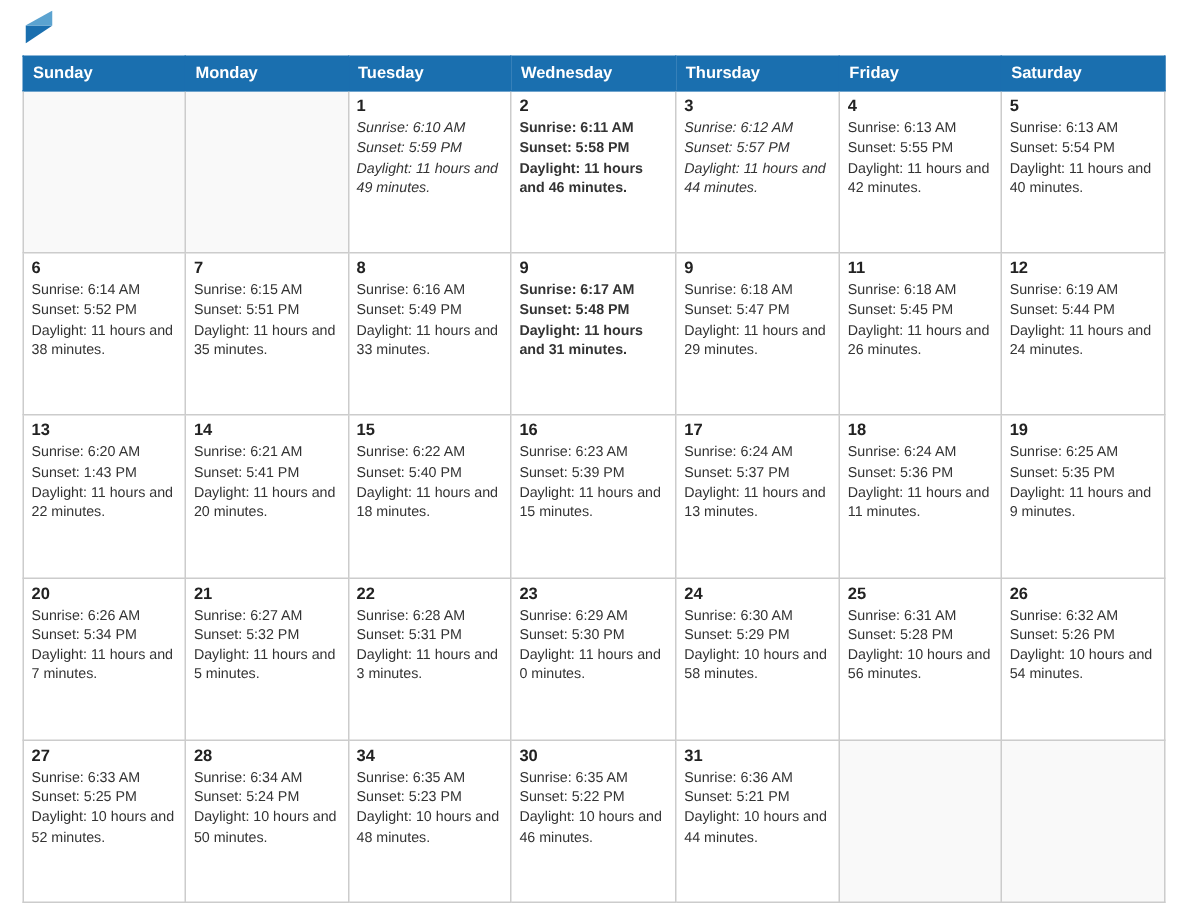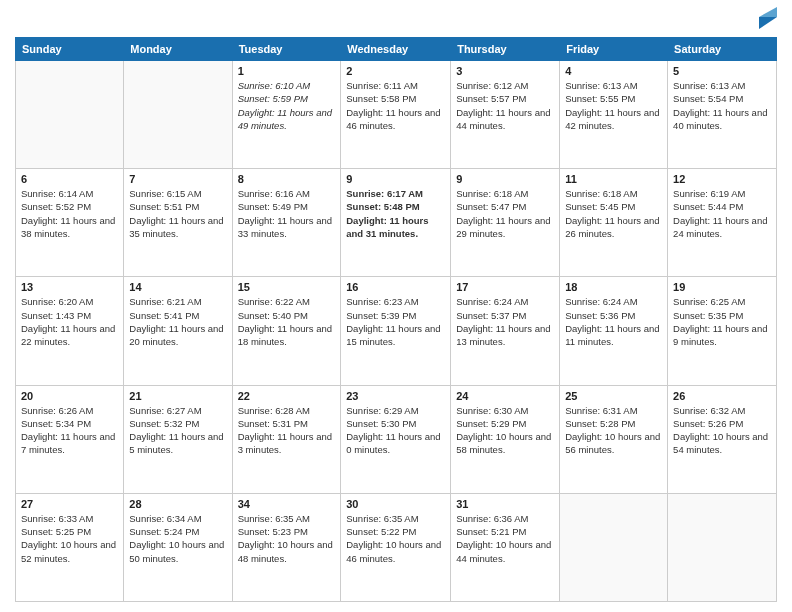--- a/index.html
+++ b/index.html
@@ -9,21 +9,20 @@
       width: 792px;
       height: 612px;
       overflow: hidden;
     }
     .page {
       width: 792px;
       height: 612px;
       padding: 10px 15px;
       display: flex;
       flex-direction: column;
-      align-items: flex-end;
     }
     .header {
       display: flex;
       justify-content: space-between;
       align-items: flex-start;
       margin-bottom: 8px;
     }
     .logo {
       display: flex;
       align-items: center;
@@ -130,27 +129,27 @@
           <td class="empty"></td>
           <td class="empty"></td>
           <td>
             <div class="day-num">1</div>
             <div class="day-info" style="white-space: pre-line; font-style: italic;">Sunrise: 6:10 AM
 Sunset: 5:59 PM
 Daylight: 11 hours and 49 minutes.</div>
           </td>
           <td>
             <div class="day-num">2</div>
-            <div class="day-info" style="white-space: pre-line;">Sunrise: 6:11 AM
+            <div class="day-info" style="white-space: pre-line; font-weight: bold;">Sunrise: 6:11 AM
 Sunset: 5:58 PM
 Daylight: 11 hours and 46 minutes.</div>
           </td>
           <td>
             <div class="day-num">3</div>
-            <div class="day-info" style="white-space: pre-line;">Sunrise: 6:12 AM
+            <div class="day-info" style="white-space: pre-line; font-style: italic;">Sunrise: 6:12 AM
 Sunset: 5:57 PM
 Daylight: 11 hours and 44 minutes.</div>
           </td>
           <td>
             <div class="day-num">4</div>
             <div class="day-info" style="white-space: pre-line;">Sunrise: 6:13 AM
 Sunset: 5:55 PM
 Daylight: 11 hours and 42 minutes.</div>
           </td>
           <td>

